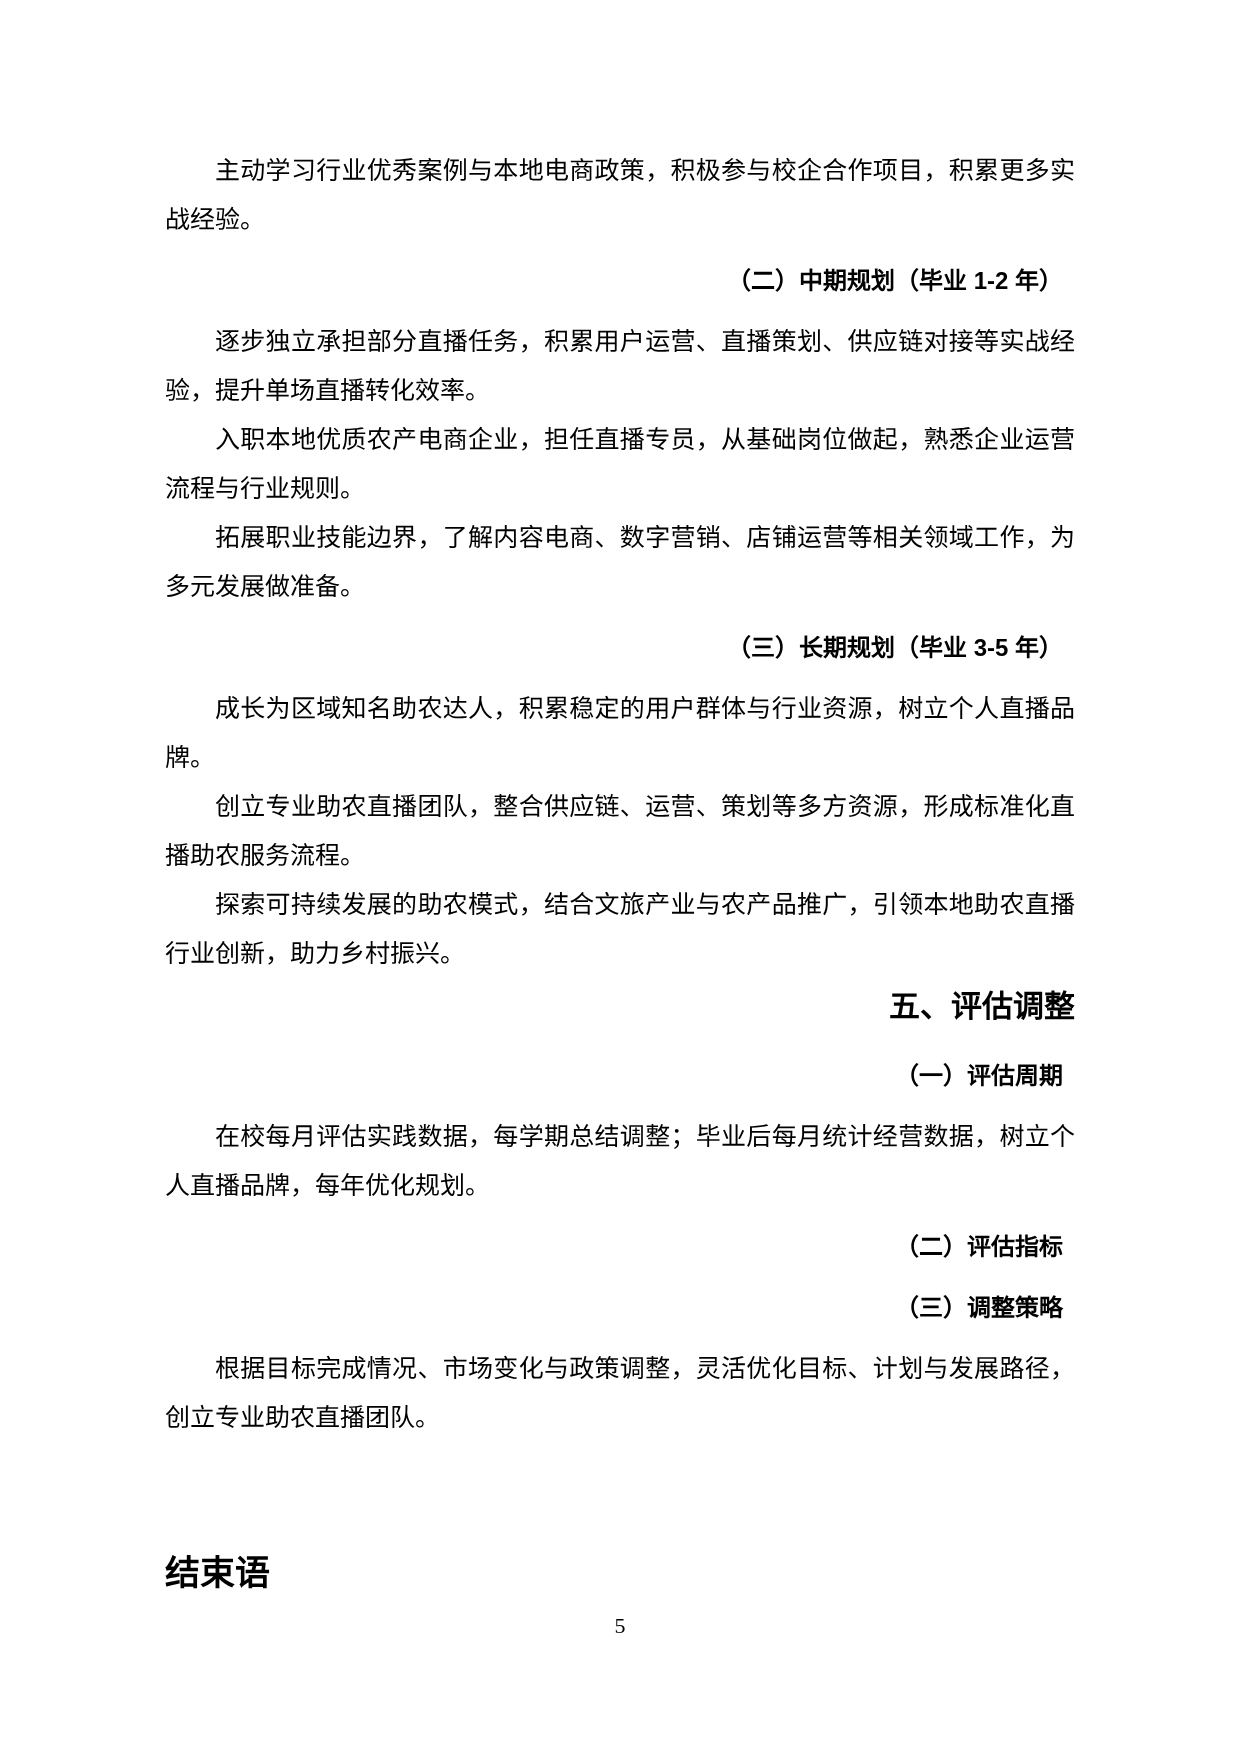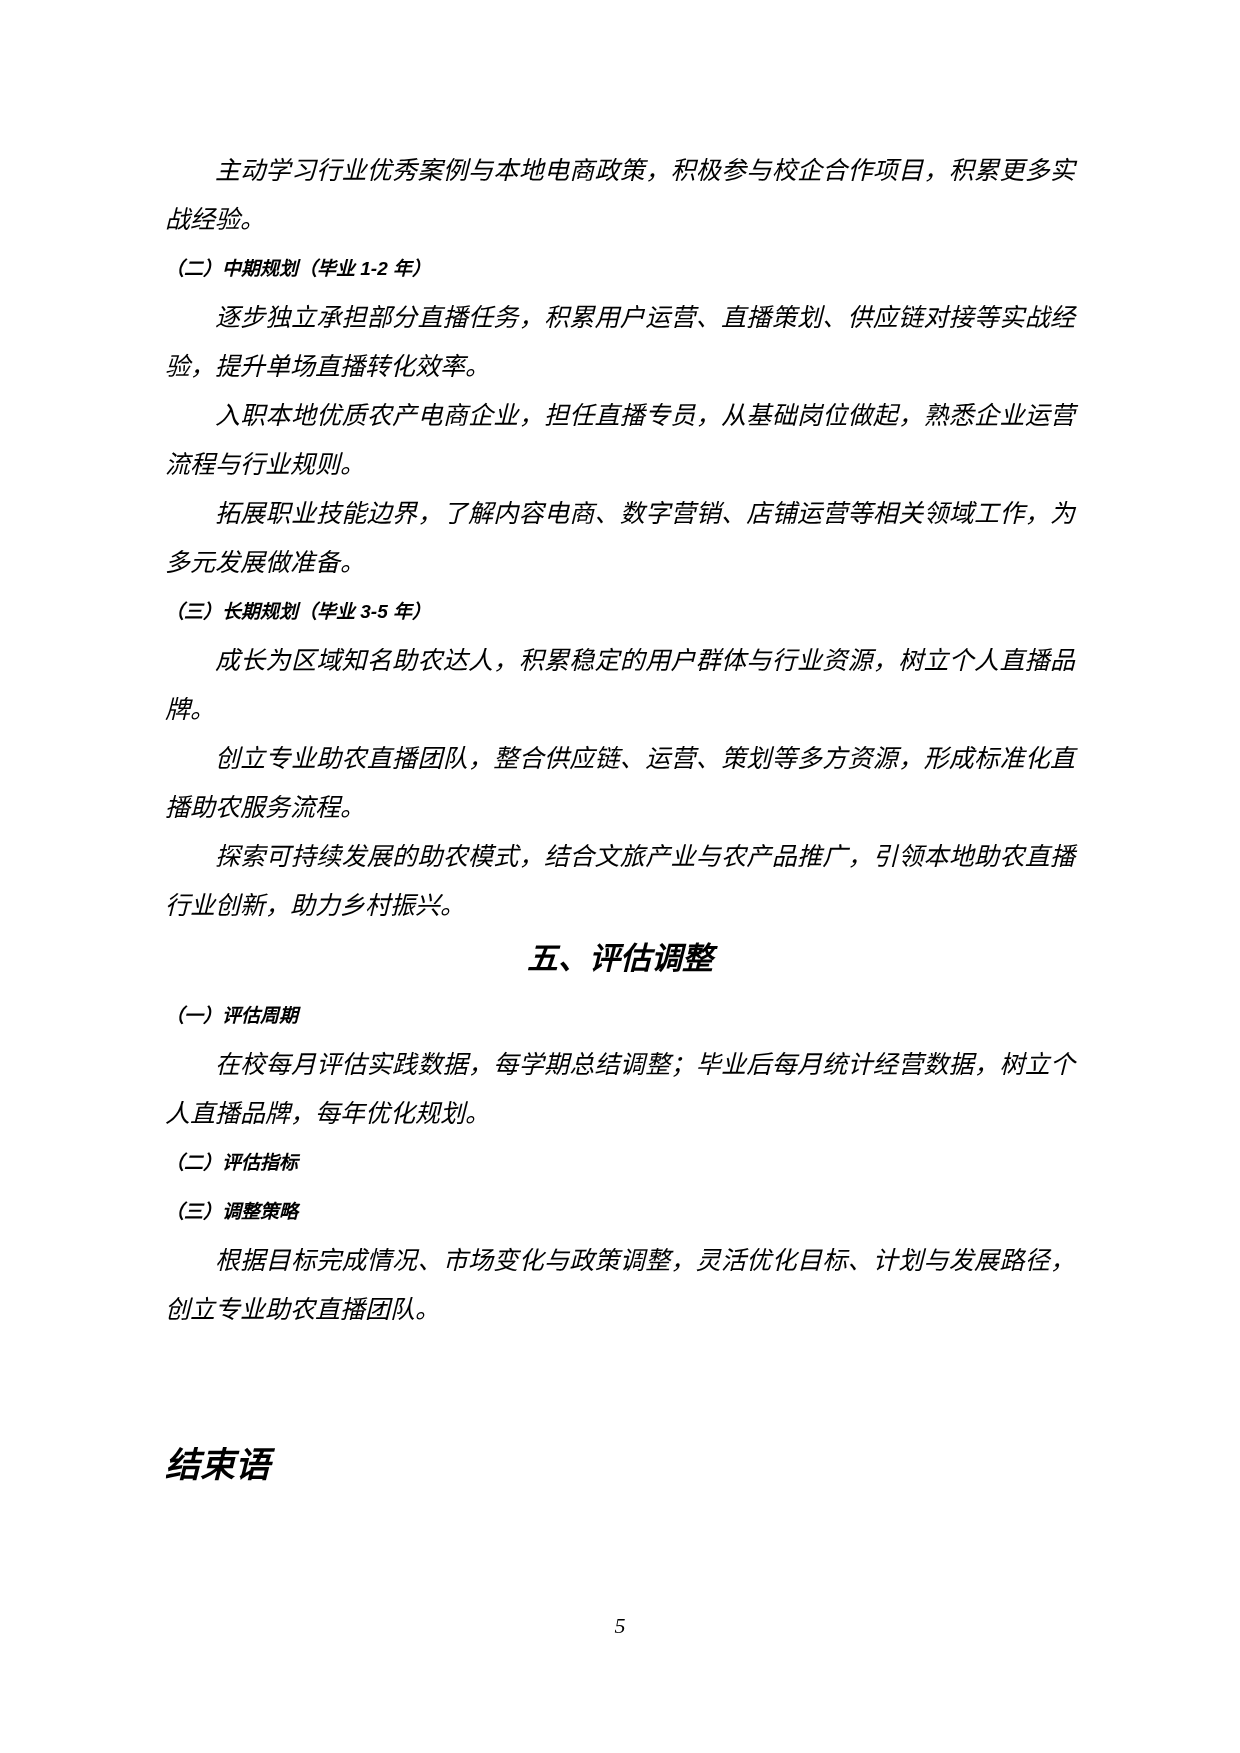--- a/index.html
+++ b/index.html
@@ -5,51 +5,50 @@
   html, body { margin: 0; padding: 0; background: #ffffff; }
   .page {
     position: relative;
     width: 1240px;
     height: 1753px;
     background: #ffffff;
     box-sizing: border-box;
     padding: 146px 165px 0 165px;
     overflow: hidden;
     color: #000000;
-    font-style: italic;
   }
   .doc { width: 100%; }
   .body-par {
     margin: 0;
     font-family: "Liberation Serif", "DejaVu Serif", serif;
     font-size: 25px;
     line-height: 49px;
     text-align: justify;
     text-indent: 2em;
     color: #000000;
     word-break: break-all;
   }
   .sub-h {
-    margin: 0;
+    margin: 12px;
     font-family: "Liberation Sans", "DejaVu Sans", sans-serif;
     font-weight: 700;
-    font-size: 19px;
+    font-size: 24px;
     line-height: 49px;
     color: #000000;
-    text-align: left;
+    text-align: right;
   }
   .section-h {
     margin: 0;
     padding: 4px 0 8px 0;
     font-family: "Liberation Sans", "DejaVu Sans", sans-serif;
     font-weight: 700;
     font-size: 31px;
     line-height: 49px;
     color: #000000;
-    text-align: center;
+    text-align: right;
   }
   .closing-h {
     margin: 106px 0 0 0;
     font-family: "Liberation Sans", "DejaVu Sans", sans-serif;
     font-weight: 700;
     font-size: 35px;
     line-height: 49px;
     color: #000000;
     text-align: left;
     text-indent: 0;

